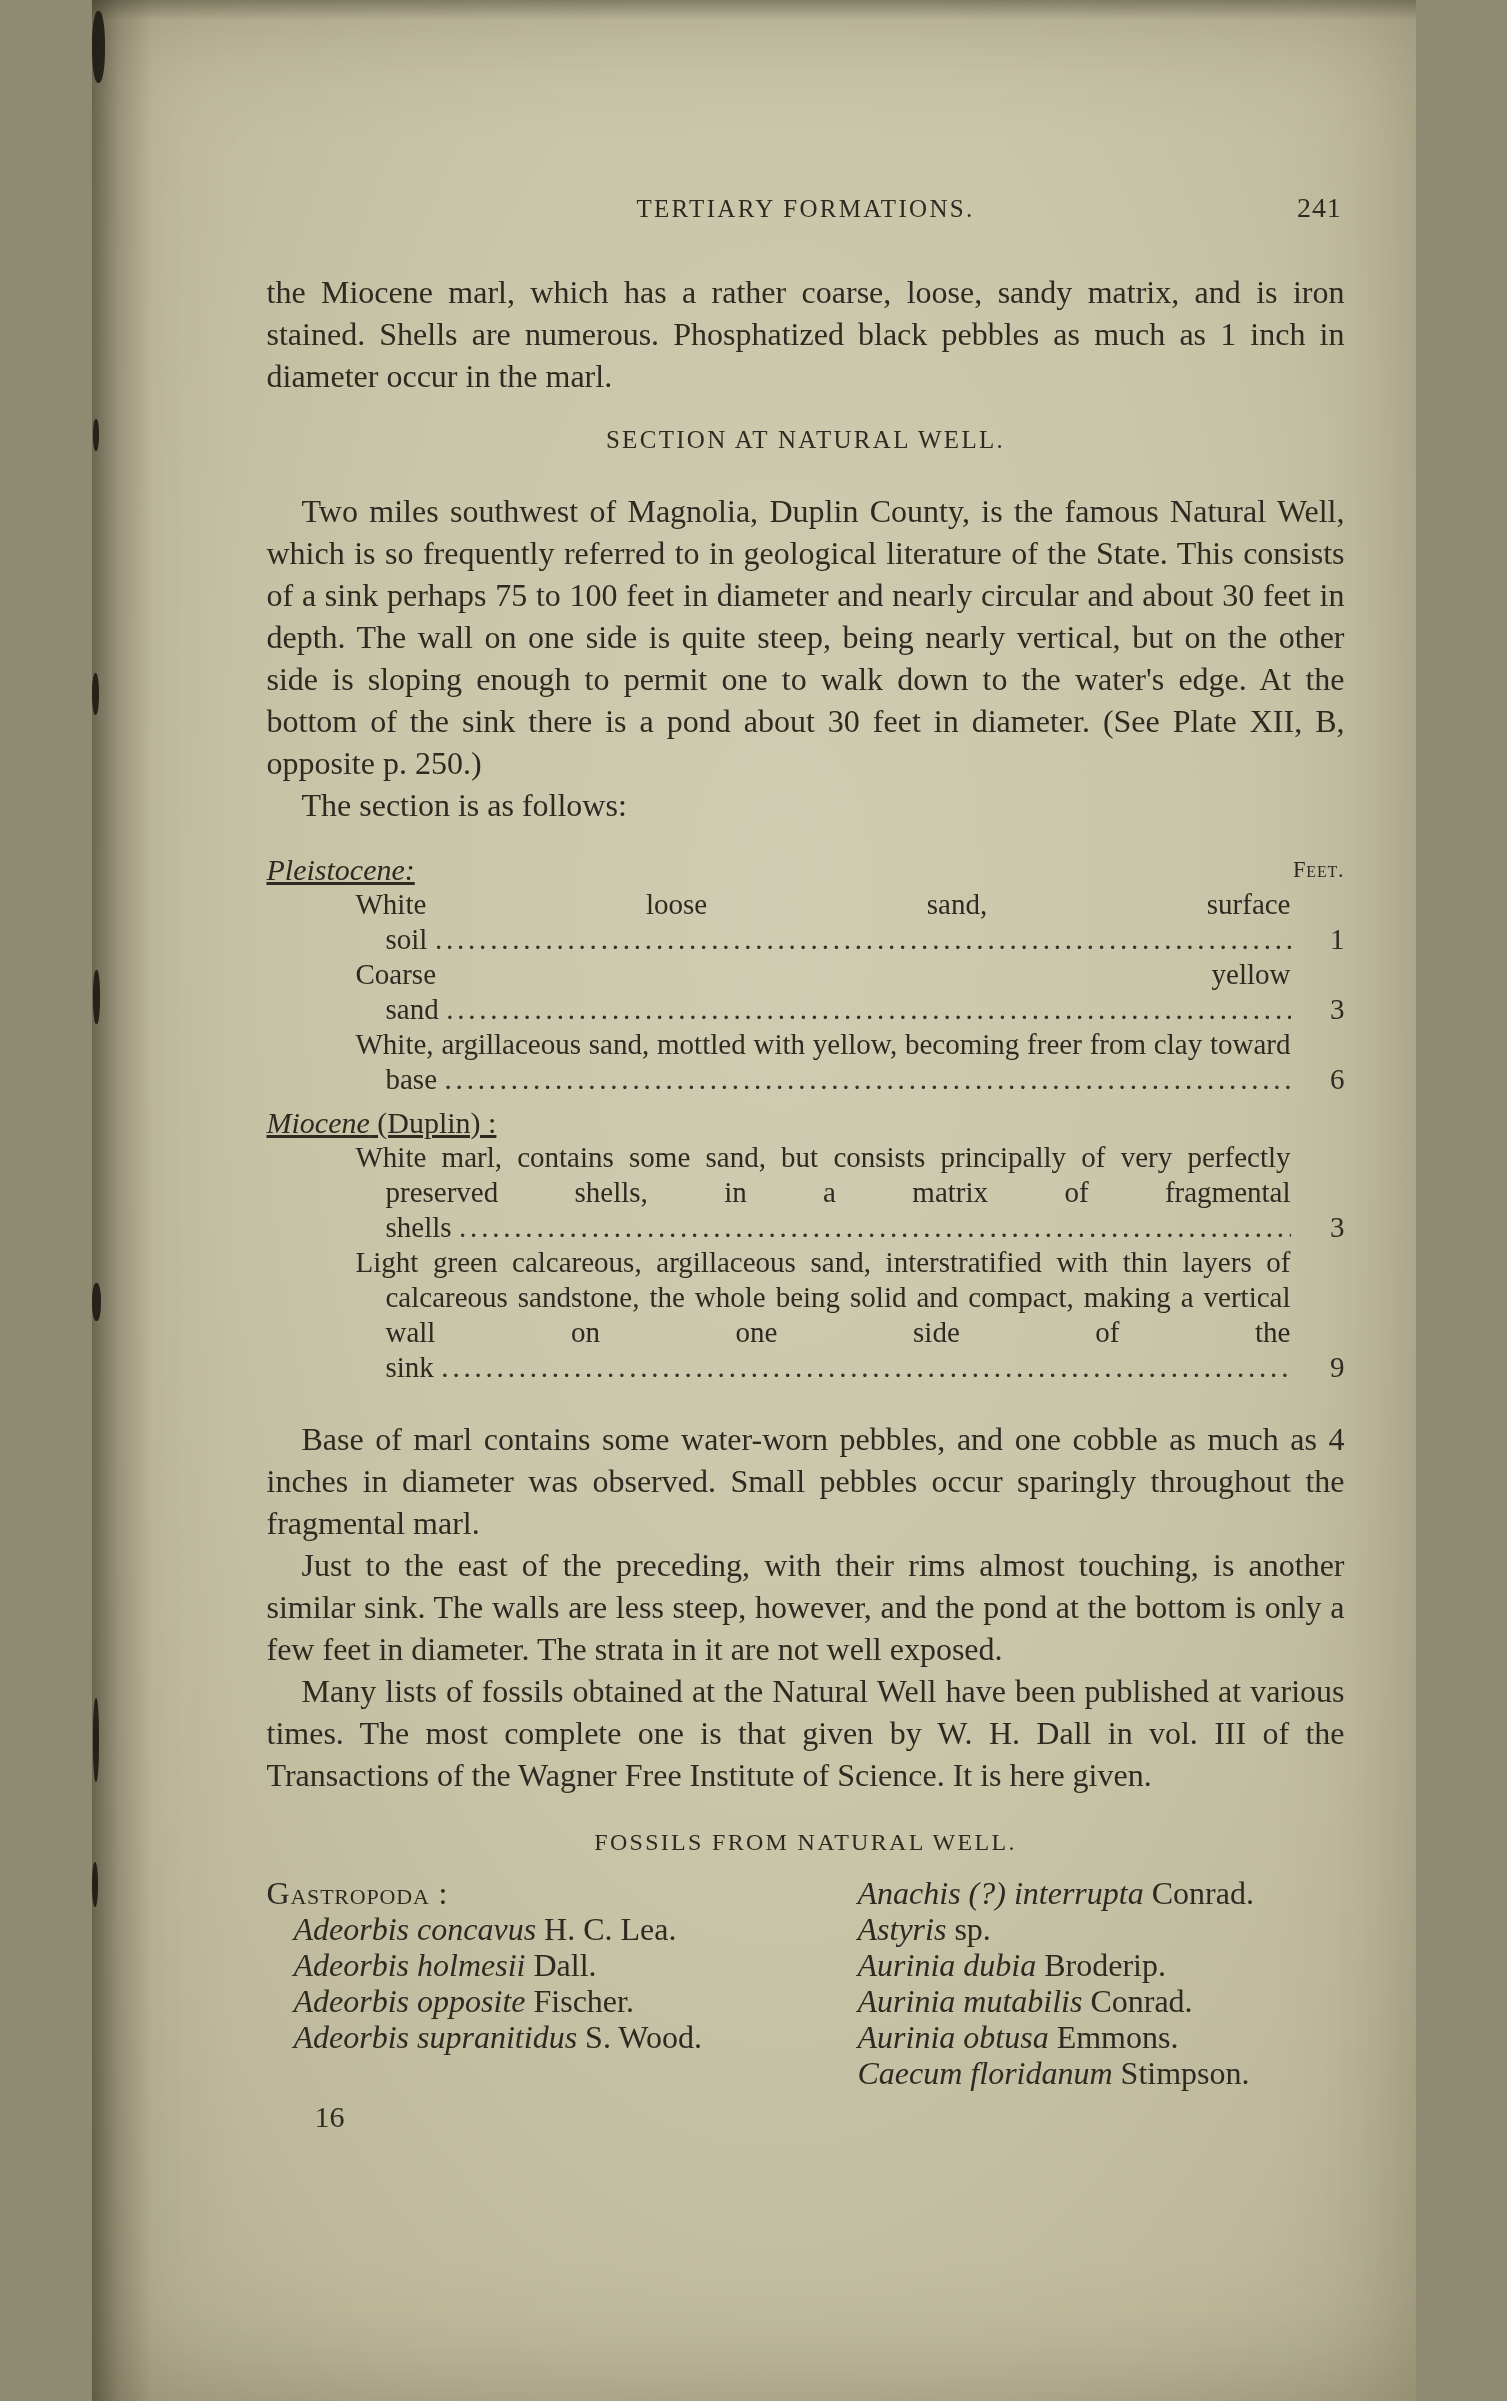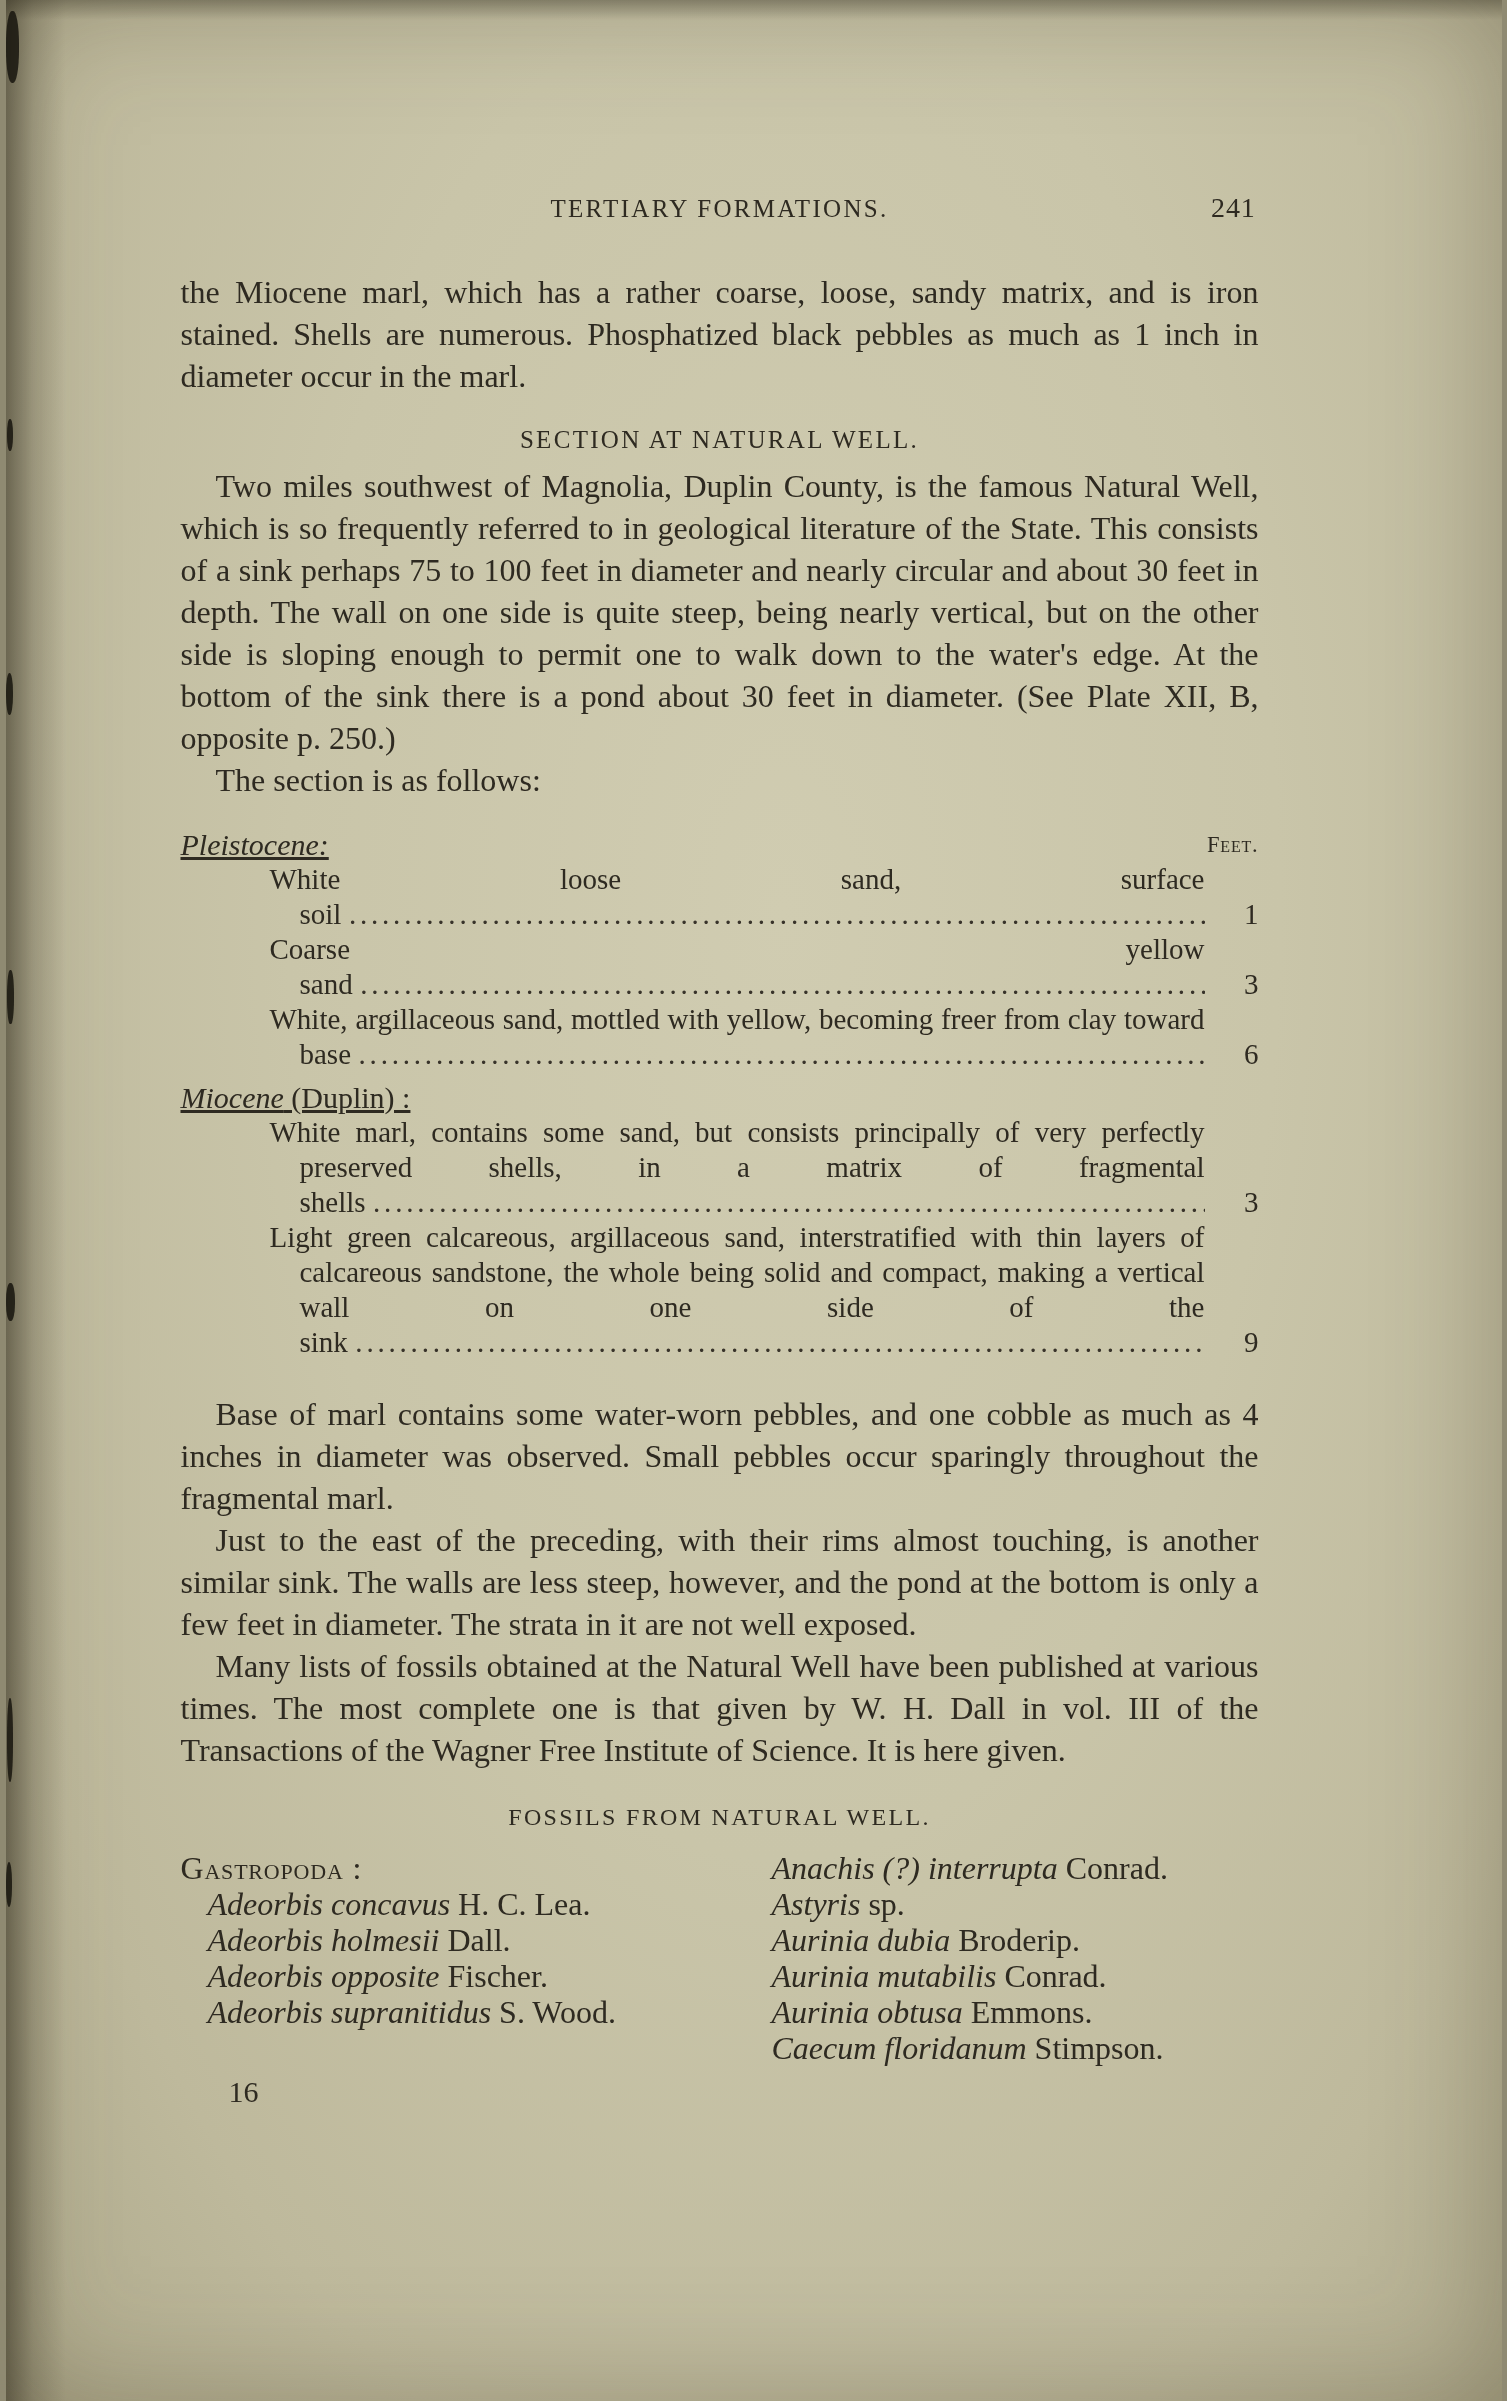--- a/index.html
+++ b/index.html
@@ -1,18 +1,18 @@
 <!DOCTYPE html>
 <html style="font-size:12px"><head>
 <meta charset="utf-8">
 <style>
   html, body { margin: 0; padding: 0; background: #8f8a72; }
   .scan {
     position: relative;
-    width: 1496px;
+    width: 1324px;
     height: 2401px;
     margin: 0 auto;
     background: radial-gradient(ellipse at 52% 38%, #d0ccb1 0%, #c9c5a9 45%, #beb99c 78%, #afaa8c 100%);
     box-shadow: inset 0 0 121px rgba(70, 60, 38, 0.35);
     font-family: "Liberation Serif", "DejaVu Serif", serif;
     color: #2e2a21;
     overflow: hidden;
   }
   .edge-shadow {
     position: absolute; left: 0; top: 0; bottom: 0; width: 60px;
@@ -57,21 +57,21 @@
     margin: 0;
     text-indent: 35px;
   }
   .noindent { text-indent: 0; }
 
   .center-head {
     text-align: center;
     font-weight: normal;
     font-size: 25px;
     letter-spacing: 2.3px;
-    margin: 29px 0 11px 0;
+    margin: 29px 0 36px 0;
   }
 
   .measured {
     margin: 26px 0 33px 0;
     font-size: 29px;
     line-height: 35px;
   }
   .ms-group-label {
     position: relative;
     font-size: 30px;

